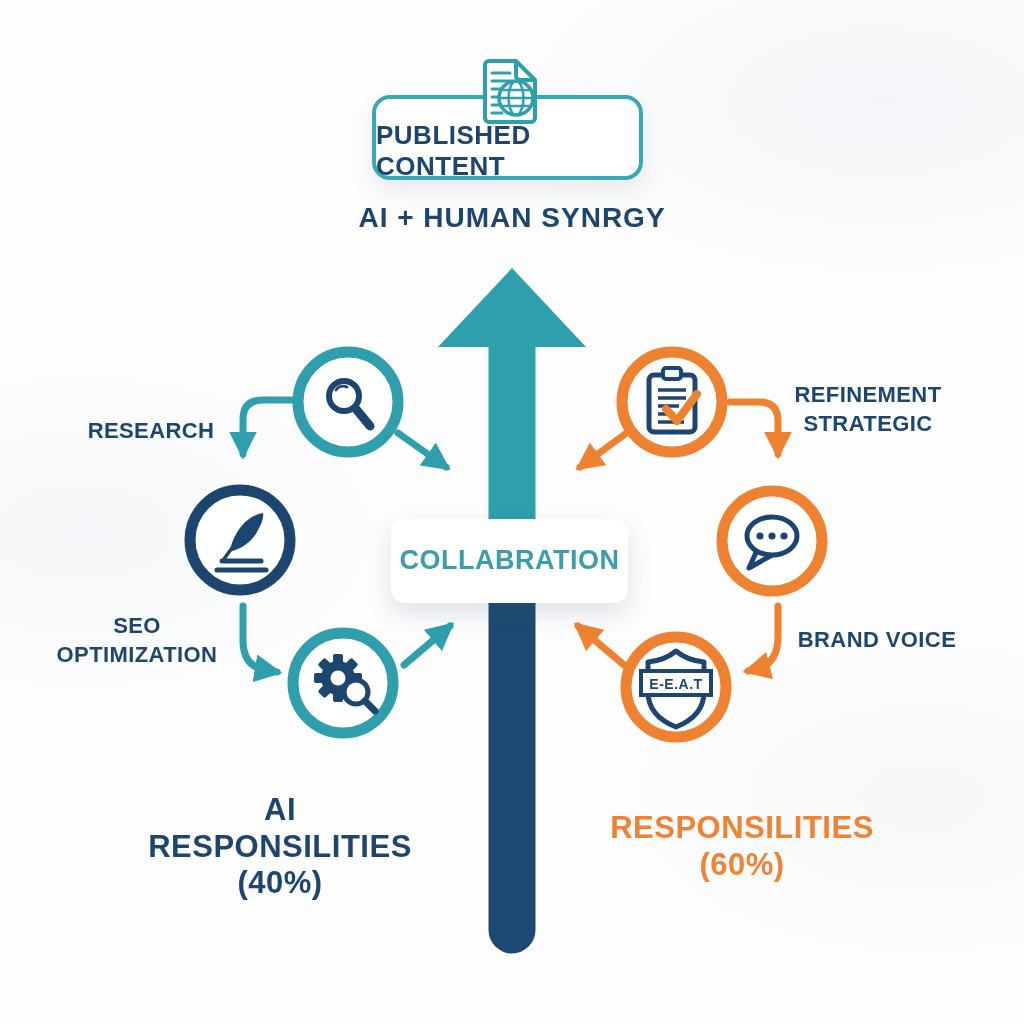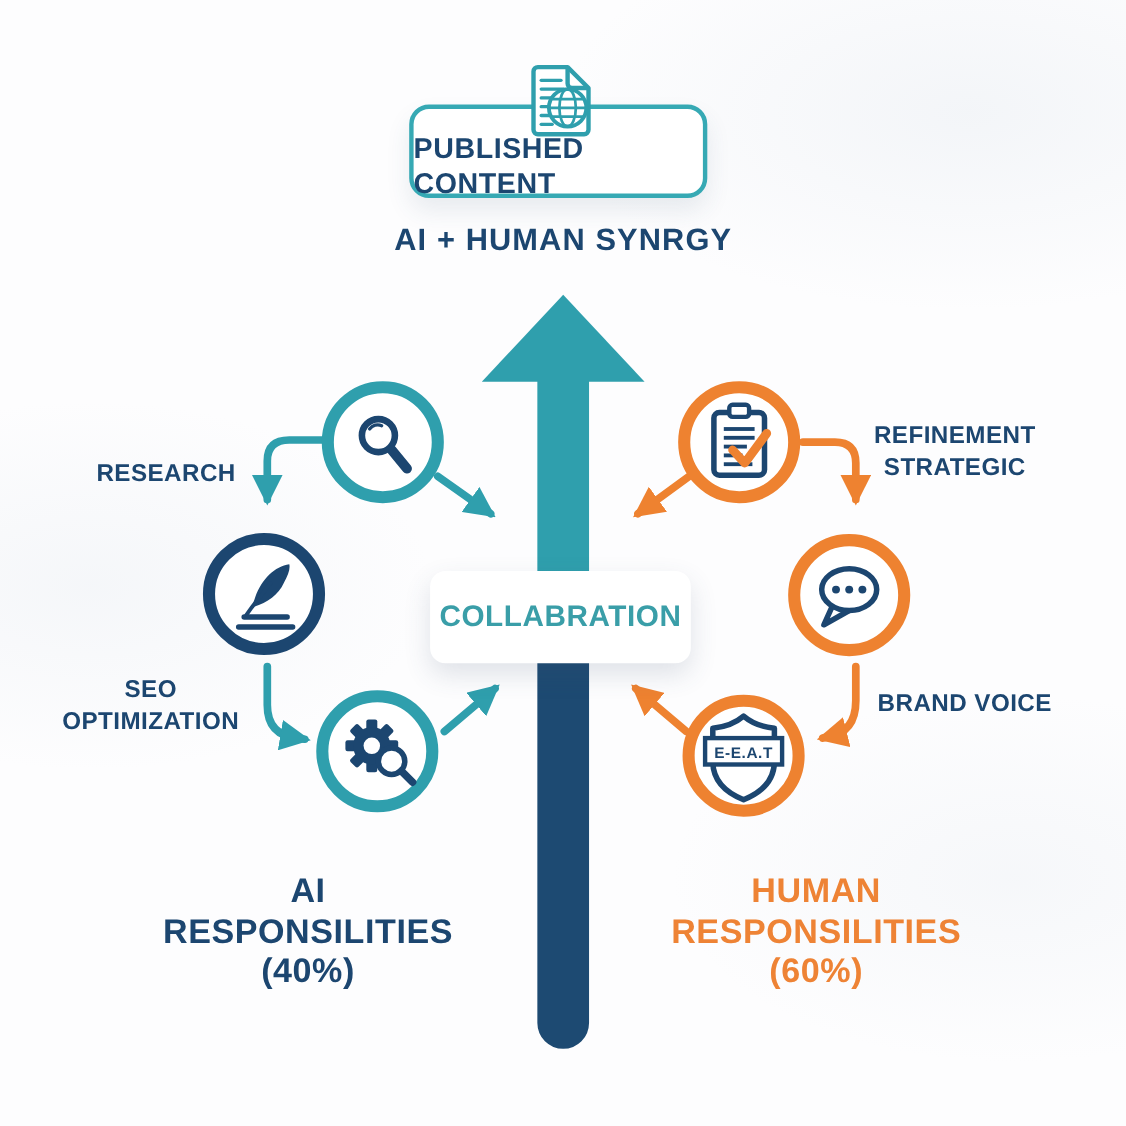--- a/index.html
+++ b/index.html
@@ -203,18 +203,17 @@
     <div>BRAND VOICE</div>
   </div>
 
   <div class="big-title ai" style="left:280px;top:847px;">
     <div>AI</div>
     <div>RESPONSILITIES</div>
     <div>(40%)</div>
   </div>
 
   <div class="big-title human" style="left:742px;top:847px;">
-    <div>HUMAN</div>
     <div>RESPONSILITIES</div>
     <div>(60%)</div>
   </div>
 
 </div>
 
 </body></html>

